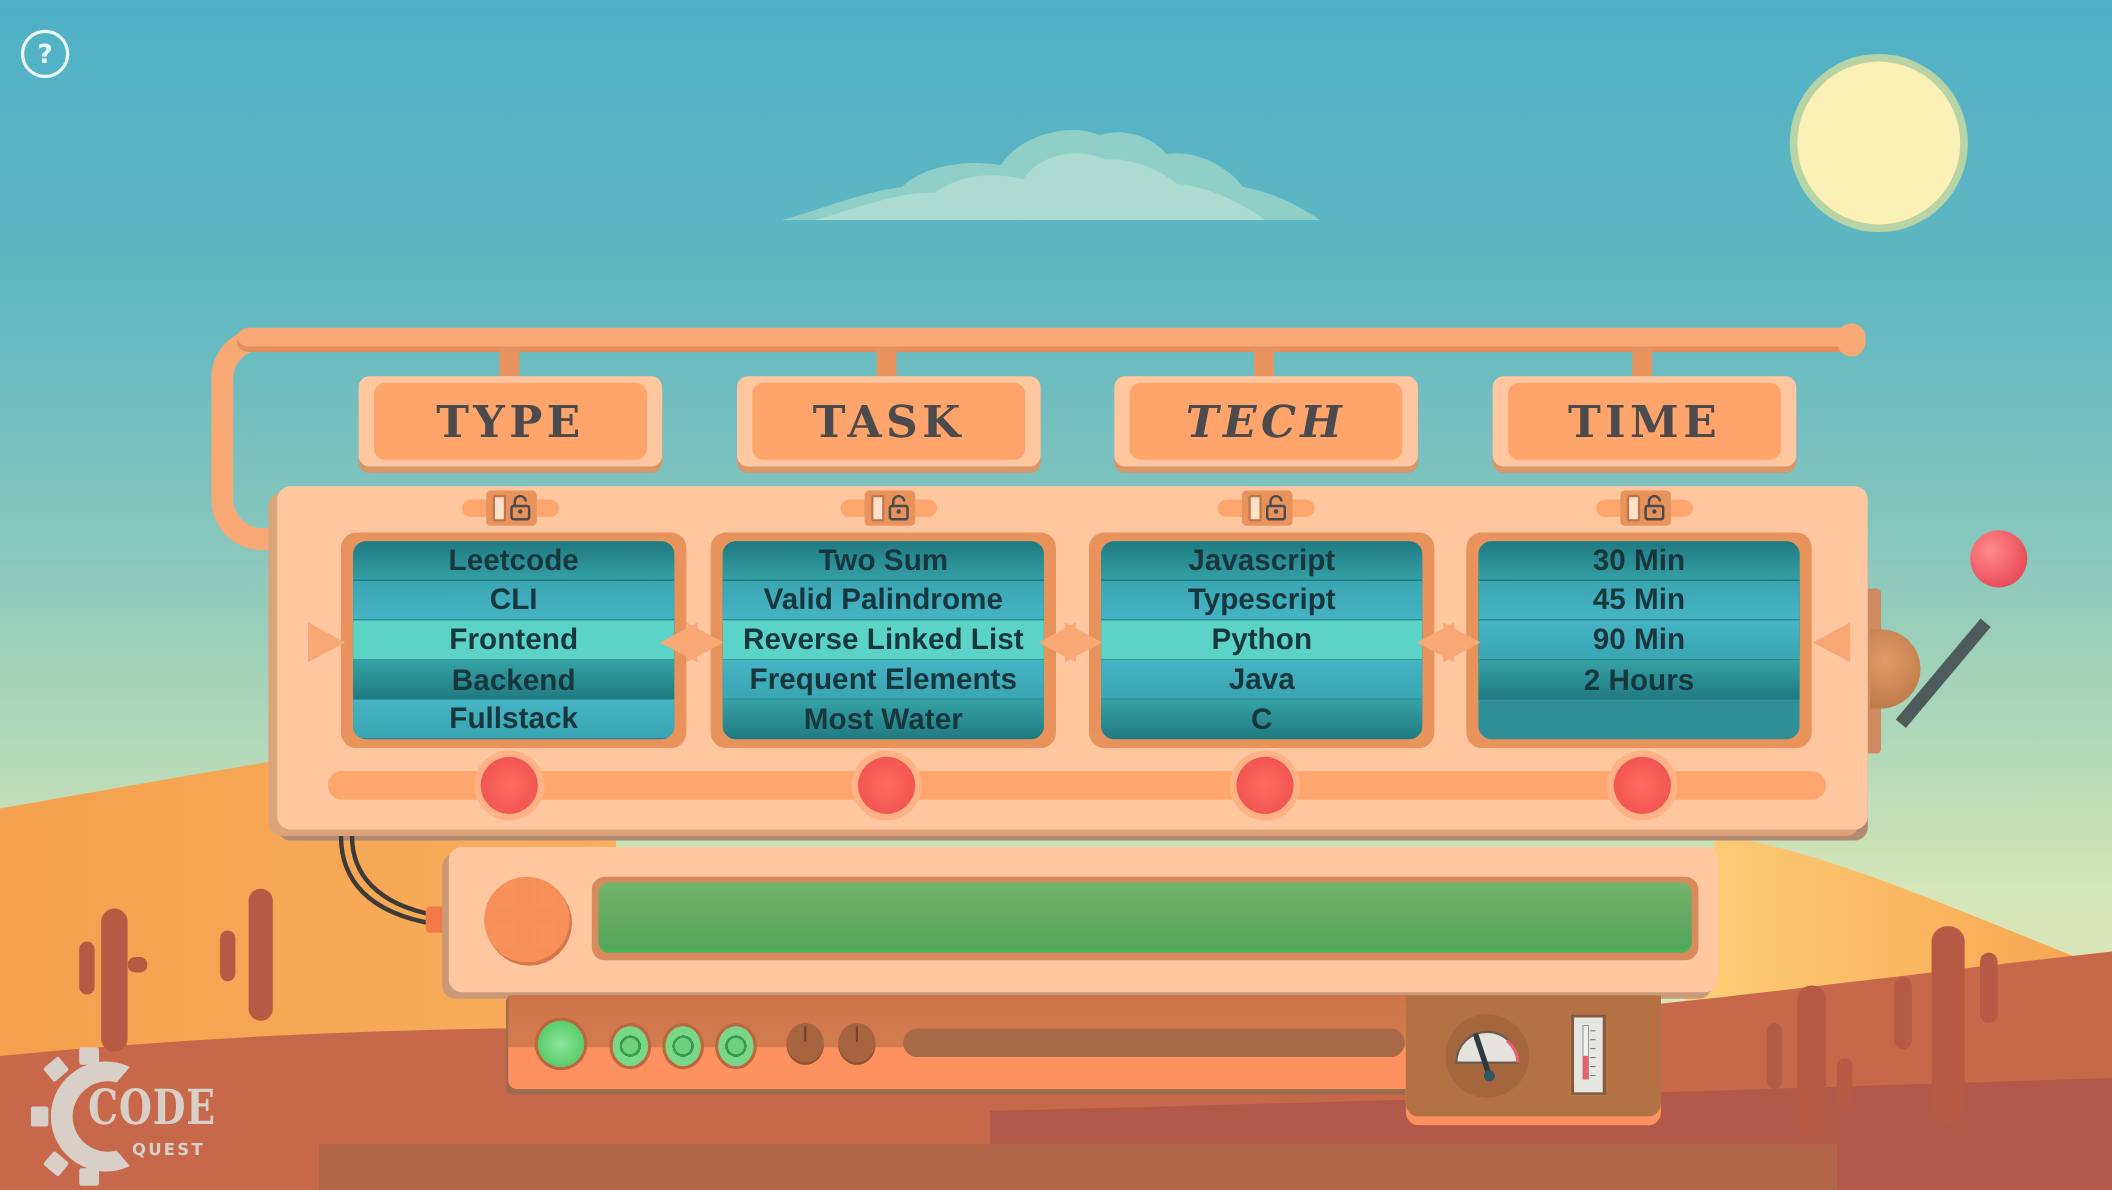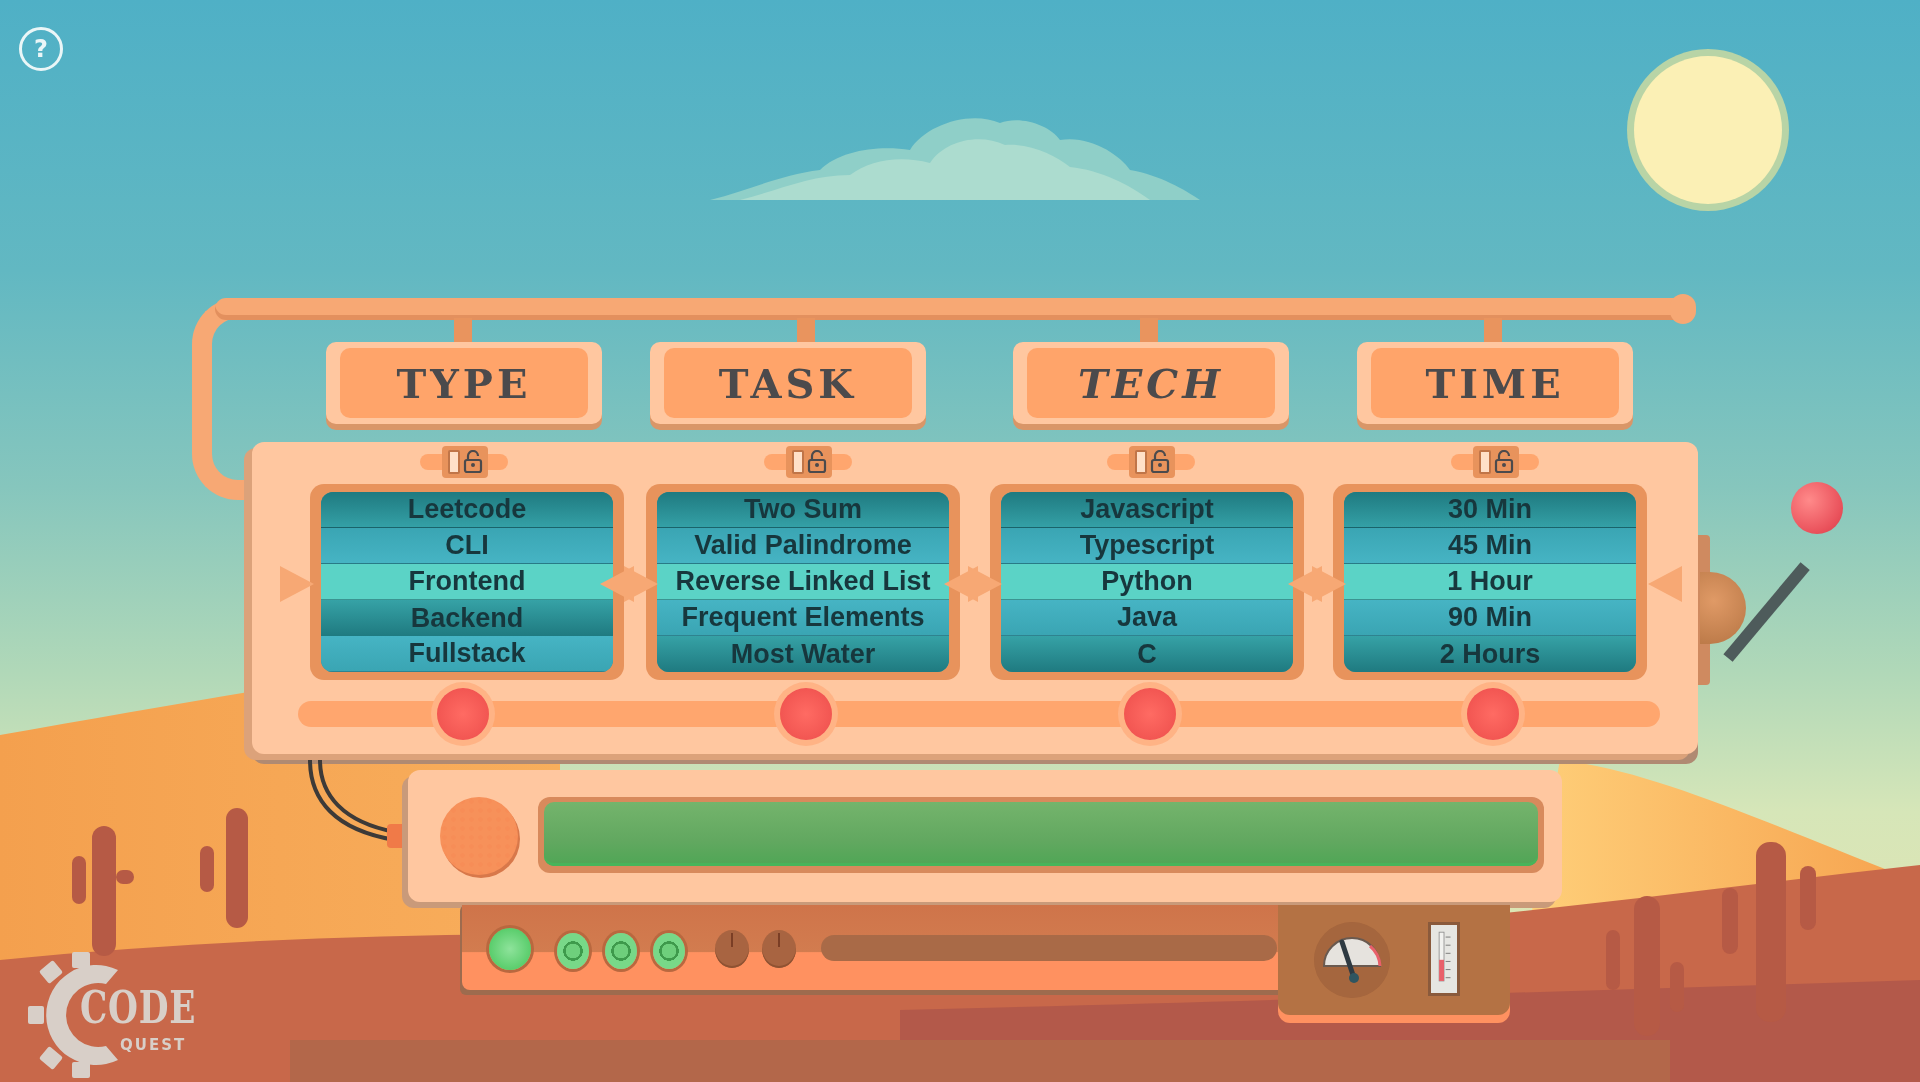--- a/index.html
+++ b/index.html
@@ -238,21 +238,21 @@
 <div class="abs pipe-top"></div>
 <div class="abs" style="left:1670px;top:294px;width:26px;height:30px;background:#f7a874;border-radius:13px;"></div>
 <div class="abs pipe-stem" style="left:454px;"></div>
 <div class="abs pipe-stem" style="left:797px;"></div>
 <div class="abs pipe-stem" style="left:1140px;"></div>
 <div class="abs pipe-stem" style="left:1484px;"></div>
 
 <div class="abs sign" style="left:326px;">
   <div class="sign-inner">TYPE</div>
 </div>
-<div class="abs sign" style="left:650px;">
+<div class="abs sign" style="left:670px;">
   <div class="sign-inner">TASK</div>
 </div>
 <div class="abs sign" style="left:1013px;font-style:italic;">
   <div class="sign-inner">TECH</div>
 </div>
 <div class="abs sign" style="left:1357px;">
   <div class="sign-inner">TIME</div>
 </div>
 
 <div class="abs lever-base"></div>
@@ -331,21 +331,20 @@
     <div class="reel-row r1">Typescript</div>
     <div class="reel-row r2">Python</div>
     <div class="reel-row r3">Java</div>
     <div class="reel-row r4">C</div>
   </div>
 </div>
 <div class="abs reel-frame" style="left:1333px;">
   <div class="reel">
     <div class="reel-row r0">30 Min</div>
     <div class="reel-row r1">45 Min</div>
-    <div class="reel-row r2">1 Hour</div>
     <div class="reel-row r3">90 Min</div>
     <div class="reel-row r4">2 Hours</div>
   </div>
 </div>
 
 <div class="abs pointer r" style="left:280px;"></div>
 <div class="abs pointer l" style="left:600px;"></div>
 <div class="abs pointer r" style="left:624px;"></div>
 <div class="abs pointer l" style="left:944px;"></div>
 <div class="abs pointer r" style="left:968px;"></div>

